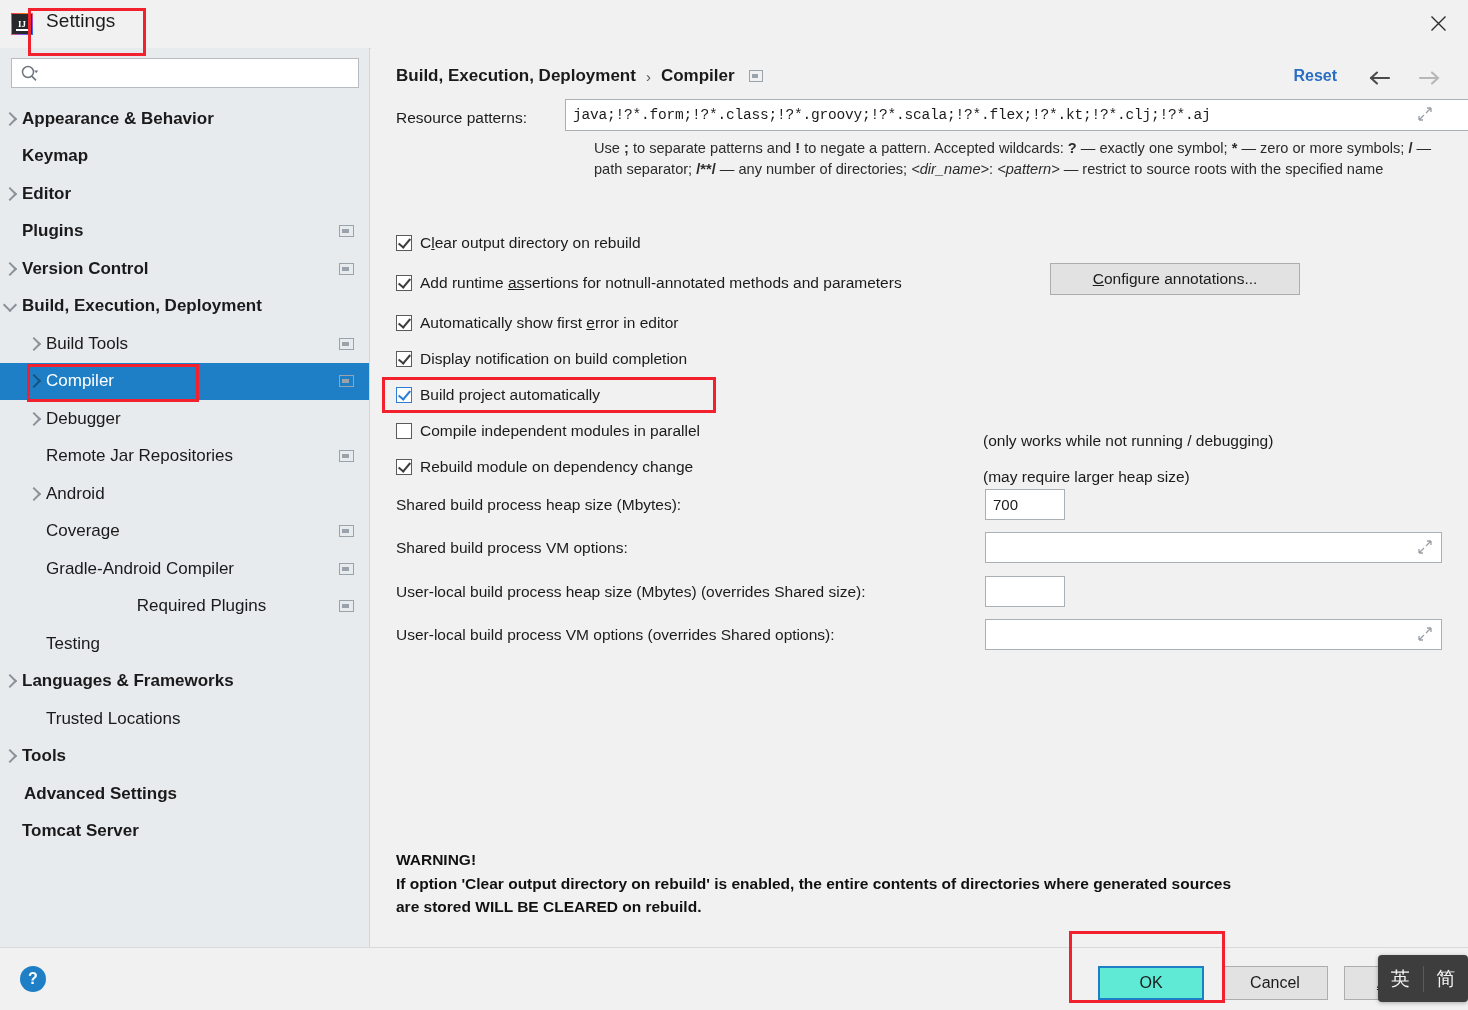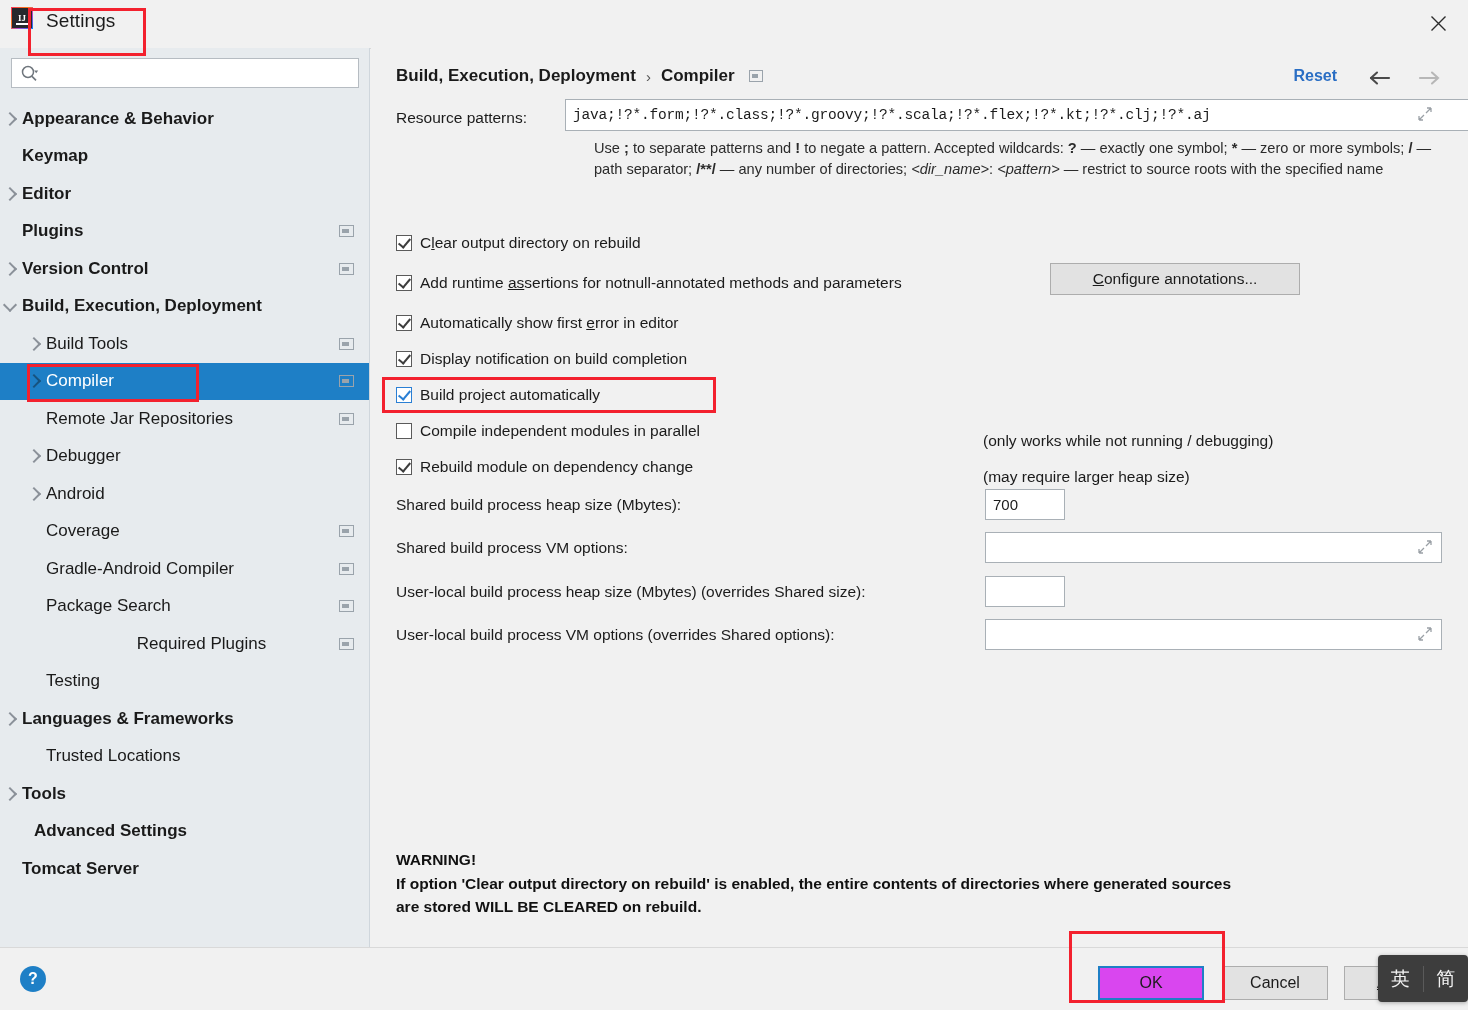--- a/index.html
+++ b/index.html
@@ -20,21 +20,21 @@
   
   .titlebar {
     position: absolute;
     left: 0; top: 0;
     width: 1468px; height: 48px;
     background: #f1f1f1;
     border-bottom: 1px solid #d9d9d9;
   }
   .ij-logo {
     position: absolute;
-    left: 11px; top: 7px;
+    left: 11px; top: 13px;
     width: 22px; height: 22px;
     background:
       linear-gradient(135deg, #fe315d 0%, #f97a12 38%, #b24ad5 66%, #087cfa 100%);
     padding: 1px;
     box-sizing: border-box;
   }
   .ij-logo-inner {
     width: 100%; height: 100%;
     background: #27282c;
     color: #ffffff;
@@ -365,21 +365,21 @@
     font-size: 16px;
     color: #1b1b1b;
     display: flex;
     align-items: center;
     justify-content: center;
     cursor: default;
   }
   #btn-ok {
     left: 1098px; width: 106px;
     border: 2px solid #1e7fc6;
-    background: #d946ef;
+    background: #5eead4;
   }
   #btn-cancel { left: 1222px; width: 106px; }
   #btn-apply { left: 1344px; width: 106px; }
 
   .ime {
     position: absolute;
     left: 1378px; top: 955px;
     width: 90px; height: 47px;
     background: #3d3d3d;
     border-radius: 4px;
@@ -466,51 +466,46 @@
         <span class="badge"></span>
       </div>
       <div class="tree-row selected" style="padding-left: 24px;">
         <span class="chev-slot">
           <span class="chevron"></span>
         </span>
         <span class="tree-label">Compiler</span>
         <span class="badge"></span>
       </div>
       <div class="tree-row" style="padding-left: 24px;">
+        <span class="chev-slot">
+          <span class="chevron"></span>
+        </span>
+        <span class="tree-label">Debugger</span>
+      </div>
+      <div class="tree-row" style="padding-left: 24px;">
         <span class="chev-slot"></span>
         <span class="tree-label">Remote Jar Repositories</span>
         <span class="badge"></span>
       </div>
       <div class="tree-row" style="padding-left: 24px;">
         <span class="chev-slot">
           <span class="chevron"></span>
         </span>
-        <span class="tree-label">Debugger</span>
-      </div>
-      <div class="tree-row" style="padding-left: 24px;">
-        <span class="chev-slot">
-          <span class="chevron"></span>
-        </span>
         <span class="tree-label">Android</span>
       </div>
       <div class="tree-row" style="padding-left: 24px;">
         <span class="chev-slot"></span>
         <span class="tree-label">Coverage</span>
         <span class="badge"></span>
       </div>
       <div class="tree-row" style="padding-left: 24px;">
         <span class="chev-slot"></span>
         <span class="tree-label">Gradle-Android Compiler</span>
         <span class="badge"></span>
       </div>
-      <div class="tree-row" style="padding-left: 24px;">
-        <span class="chev-slot"></span>
-        <span class="tree-label">Package Search</span>
-        <span class="badge"></span>
-      </div>
       <div class="tree-row" style="padding-left: 12px; justify-content: center;">
         <span class="chev-slot"></span>
         <span class="tree-label">Required Plugins</span>
         <span class="badge"></span>
       </div>
       <div class="tree-row" style="padding-left: 24px;">
         <span class="chev-slot"></span>
         <span class="tree-label">Testing</span>
       </div>
       <div class="tree-row bold" style="padding-left: 0px;">
@@ -522,21 +517,21 @@
       <div class="tree-row" style="padding-left: 24px;">
         <span class="chev-slot"></span>
         <span class="tree-label">Trusted Locations</span>
       </div>
       <div class="tree-row bold" style="padding-left: 0px;">
         <span class="chev-slot">
           <span class="chevron"></span>
         </span>
         <span class="tree-label">Tools</span>
       </div>
-      <div class="tree-row bold" style="padding-left: 12px;">
+      <div class="tree-row bold" style="padding-left: 2px;">
         <span class="chev-slot"></span>
         <span class="tree-label">Advanced Settings</span>
       </div>
       <div class="tree-row bold" style="padding-left: 0px;">
         <span class="chev-slot"></span>
         <span class="tree-label">Tomcat Server</span>
       </div>
     </div>
 </div>
 

